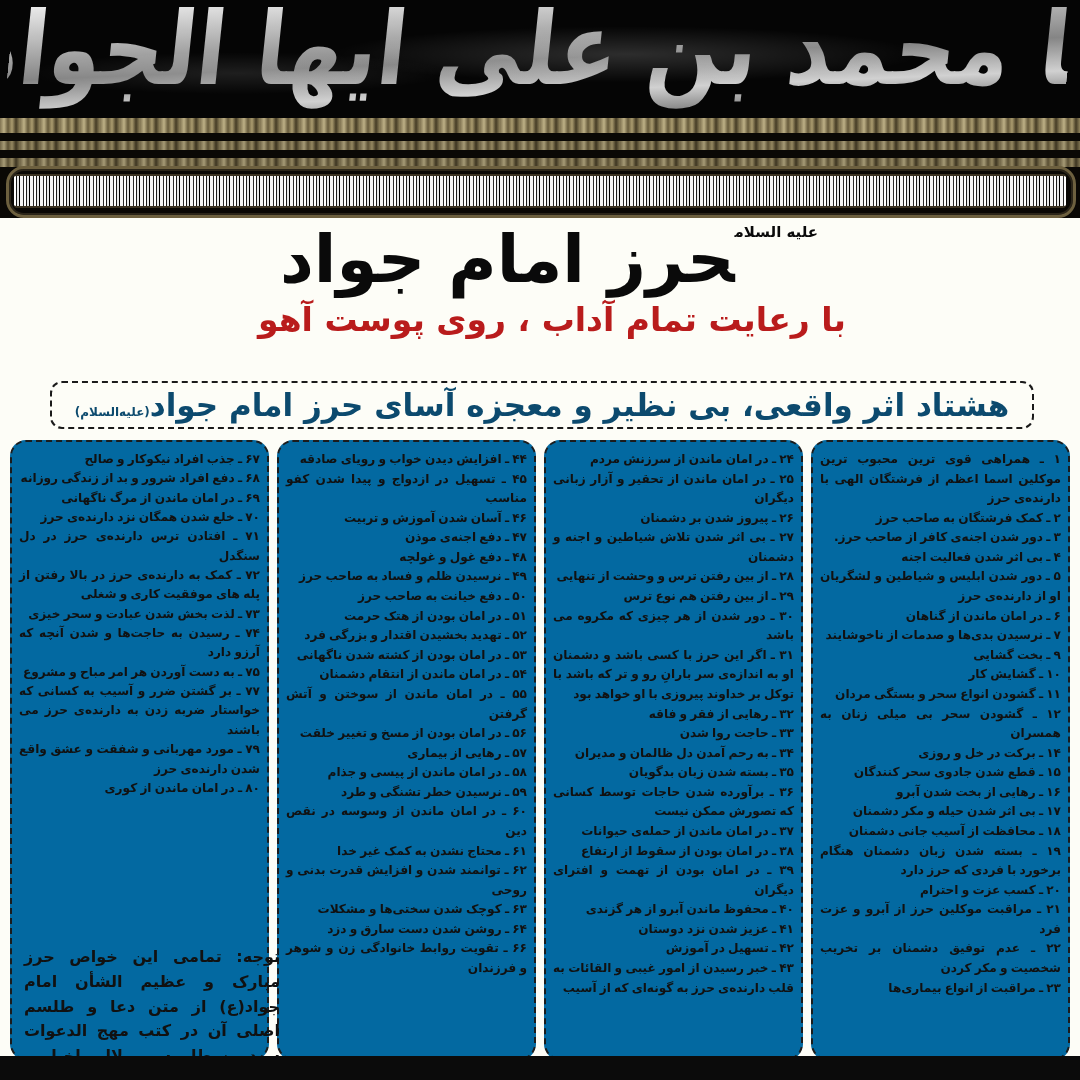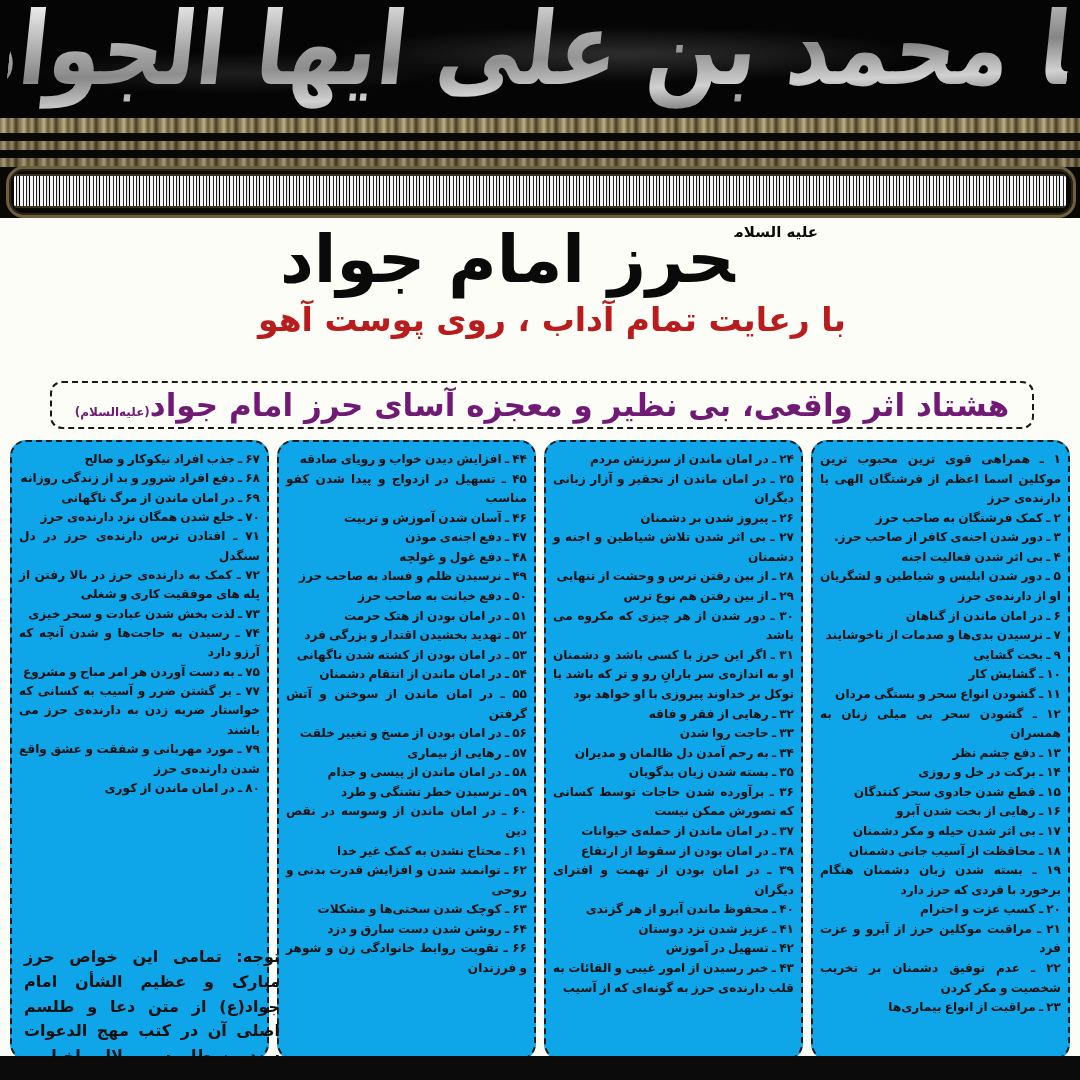--- a/index.html
+++ b/index.html
@@ -83,36 +83,36 @@
     margin-top:6px;font-size:33px;font-weight:800;color:#b91c1c;
     direction:rtl;letter-spacing:0px;
   }
   .banner{
     position:absolute;left:50px;top:381px;width:980px;height:44px;
     border:2px dashed #1a1a1a;border-radius:12px;
     display:flex;align-items:center;justify-content:center;
     background:#fdfdf7;
   }
   .banner-text{
-    font-size:31px;font-weight:900;color:#701a75;direction:rtl;white-space:nowrap;
+    font-size:31px;font-weight:900;color:#0c4a6e;direction:rtl;white-space:nowrap;
   }
   .banner-text .sm{font-size:12px;font-weight:700;}
 
   
   .cols{
     position:absolute;left:0;top:440px;width:1080px;height:620px;
     display:flex;flex-direction:row;justify-content:space-between;
     padding:0 10px;box-sizing:border-box;gap:8px;
   }
   .col{
     flex:1 1 0;
     border:2px dashed #1c1c1c;border-radius:16px;
     padding:8px 7px 6px 7px;box-sizing:border-box;
     direction:rtl;text-align:right;
-    background:#0ea5e9;
+    background:#0369a1;
     overflow:hidden;
   }
   .col ol{list-style:none;margin:0;padding:0;}
   .item{
     font-size:12.1px;line-height:1.62;color:#111;
     font-weight:700;
     margin:0 0 0 0;
     white-space:normal;
     word-spacing:-1px;
     letter-spacing:-0.3px;
@@ -172,21 +172,20 @@
       <li class="item">۲ ـ کمک فرشتگان به صاحب حرز</li>
       <li class="item">۳ ـ دور شدن اجنه‌ی کافر از صاحب حرز.</li>
       <li class="item">۴ ـ بی اثر شدن فعالیت اجنه</li>
       <li class="item">۵ ـ دور شدن ابلیس و شیاطین و لشگریان او از دارنده‌ی حرز</li>
       <li class="item">۶ ـ در امان ماندن از گناهان</li>
       <li class="item">۷ ـ نرسیدن بدی‌ها و صدمات از ناخوشایند</li>
       <li class="item">۹ ـ بخت گشایی</li>
       <li class="item">۱۰ ـ گشایش کار</li>
       <li class="item">۱۱ ـ گشودن انواع سحر و بستگی مردان</li>
       <li class="item">۱۲ ـ گشودن سحر بی میلی زنان به همسران</li>
-      <li class="item">۱۳ ـ دفع چشم نظر</li>
       <li class="item">۱۴ ـ برکت در خل و روزی</li>
       <li class="item">۱۵ ـ قطع شدن جادوی سحر کنندگان</li>
       <li class="item">۱۶ ـ رهایی از بخت شدن آبرو</li>
       <li class="item">۱۷ ـ بی اثر شدن حیله و مکر دشمنان</li>
       <li class="item">۱۸ ـ محافظت از آسیب جانی دشمنان</li>
       <li class="item">۱۹ ـ بسته شدن زبان دشمنان هنگام برخورد با فردی که حرز دارد</li>
       <li class="item">۲۰ ـ کسب عزت و احترام</li>
       <li class="item">۲۱ ـ مراقبت موکلین حرز از آبرو و عزت فرد</li>
       <li class="item">۲۲ ـ عدم توفیق دشمنان بر تخریب شخصیت و مکر کردن</li>
       <li class="item">۲۳ ـ مراقبت از انواع بیماری‌ها</li>

